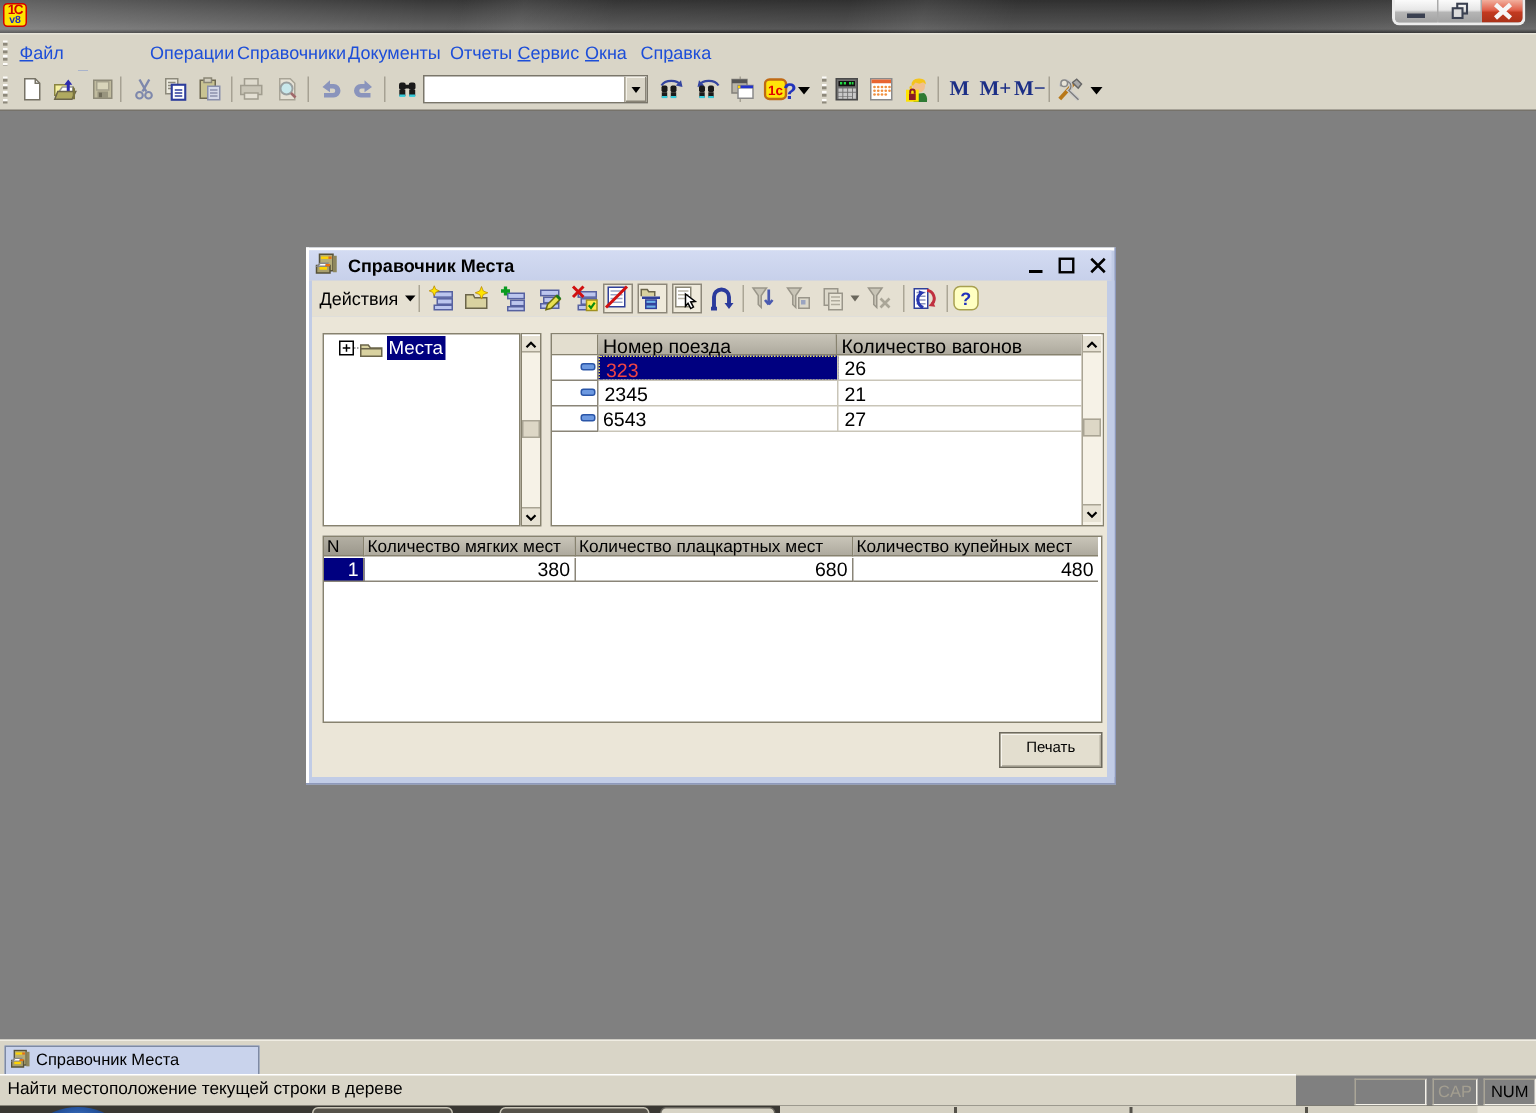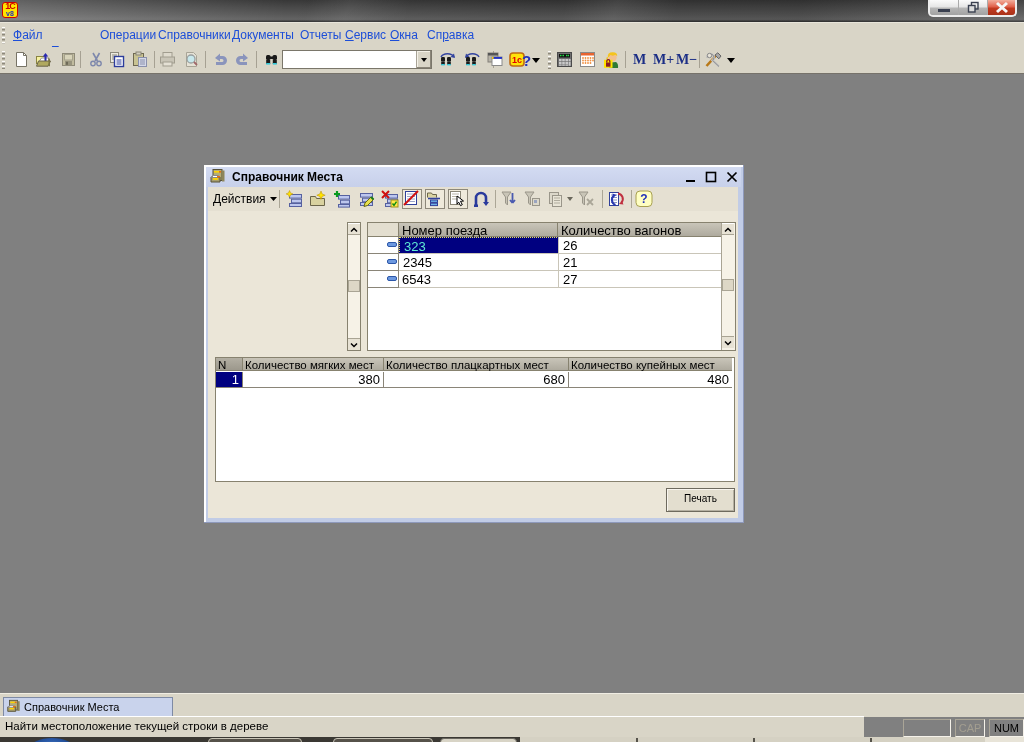--- a/index.html
+++ b/index.html
@@ -405,20 +405,30 @@
         <path d="M11 3.5 a5.5 5.5 0 0 1 3.5 9" fill="none" stroke="#c03040" stroke-width="2"></path>
         <path d="M16.5 14.5 l-4.5-.5 2.8-3.3 z" fill="#c03040"></path>
       </svg>
   <div class="wsep" style="left:425px"></div>
   <svg class="wi" style="left:429px;width:18px;height:18px;top:3px" viewBox="0 0 18 18">
         <rect x="1" y="1" width="16" height="15.5" rx="4" fill="#ffffc2" stroke="#a8a050"></rect>
         <text x="5.2" y="13" font-family="Liberation Sans" font-size="12" font-weight="bold" fill="#2233bb">?</text>
       </svg>
  </div>
  <div class="abs" id="wclient">
+  <div class="abs" id="tree">
+   <div style="position:absolute;left:42px;top:1px;width:38px;height:16px;background:#000080;color:#fff;line-height:16px;padding-left:1px;font-size:12.5px;">Места</div>
+   <svg style="position:absolute;left:9px;top:3px" width="34" height="13" viewBox="0 0 34 13">
+          <rect x="1.5" y="1.5" width="9" height="9" fill="#fff" stroke="#000"></rect>
+          <path d="M3.5 6 h5 M6 3.5 v5" stroke="#000"></path>
+          <path d="M11 6 h3" stroke="#888" stroke-dasharray="1 1"></path>
+          <path d="M15.5 11.5 v-7.5 h5 l1.5 2 h7.5 v5.5 z" fill="#d9d2a0" stroke="#6b654a"></path>
+          <path d="M15.5 6.5 h13.5" stroke="#6b654a" fill="none"></path>
+        </svg>
+  </div>
   <div class="abs" id="treesb">
    <div class="sbtn" style="top:0;border-bottom:1px solid #a9a494;">
           <svg width="12" height="12">
             <path d="M3 7.5 L6 4.5 L9 7.5" fill="none" stroke="#000" stroke-width="1.5"></path>
           </svg>
         </div>
    <div class="sthumb" style="top:57px;"></div>
    <div class="sbtn" style="top:115px;border-top:1px solid #a9a494;">
           <svg width="12" height="12">
             <path d="M3 4.5 L6 7.5 L9 4.5" fill="none" stroke="#000" stroke-width="1.5"></path>
@@ -430,21 +440,21 @@
    <div class="rhead" style="left:31px;width:159px;">Номер поезда</div>
    <div class="rhead" style="left:190px;width:163px;border-right:none;">Количество вагонов</div>
    <div style="position:absolute;left:0;top:14px;width:30px;height:51px;background:#fff;border-right:1px solid #8a8578;">
     <div class="dash" style="left:19px;top:5px;"></div>
     <div class="dash" style="left:19px;top:22px;"></div>
     <div class="dash" style="left:19px;top:39px;"></div>
     <div style="position:absolute;left:0;top:16px;width:30px;height:1px;background:#8a8578;"></div>
     <div style="position:absolute;left:0;top:33px;width:30px;height:1px;background:#8a8578;"></div>
     <div style="position:absolute;left:0;top:50px;width:30px;height:1px;background:#8a8578;"></div>
    </div>
-   <div class="rrow" style="left:31px;top:14px;width:160px;background:#000080;color:#5eead4;padding-left:4px;box-sizing:border-box;border:1px dotted #e8e060;">323</div>
+   <div class="rrow" style="left:31px;top:14px;width:160px;background:#000080;color:#ef4444;padding-left:4px;box-sizing:border-box;border:1px dotted #e8e060;">323</div>
    <div class="rrow" style="left:195px;top:14px;">26</div>
    <div class="rrow" style="left:35px;top:31px;">2345</div>
    <div class="rrow" style="left:195px;top:31px;">21</div>
    <div class="rrow" style="left:34px;top:48px;">6543</div>
    <div class="rrow" style="left:195px;top:48px;">27</div>
    <div class="cline" style="left:31px;top:30px;width:322px;height:1px;"></div>
    <div class="cline" style="left:31px;top:47px;width:322px;height:1px;"></div>
    <div class="cline" style="left:31px;top:64px;width:322px;height:1px;"></div>
    <div class="cline" style="left:190px;top:14px;width:1px;height:51px;"></div>
    <div id="rtsb">

